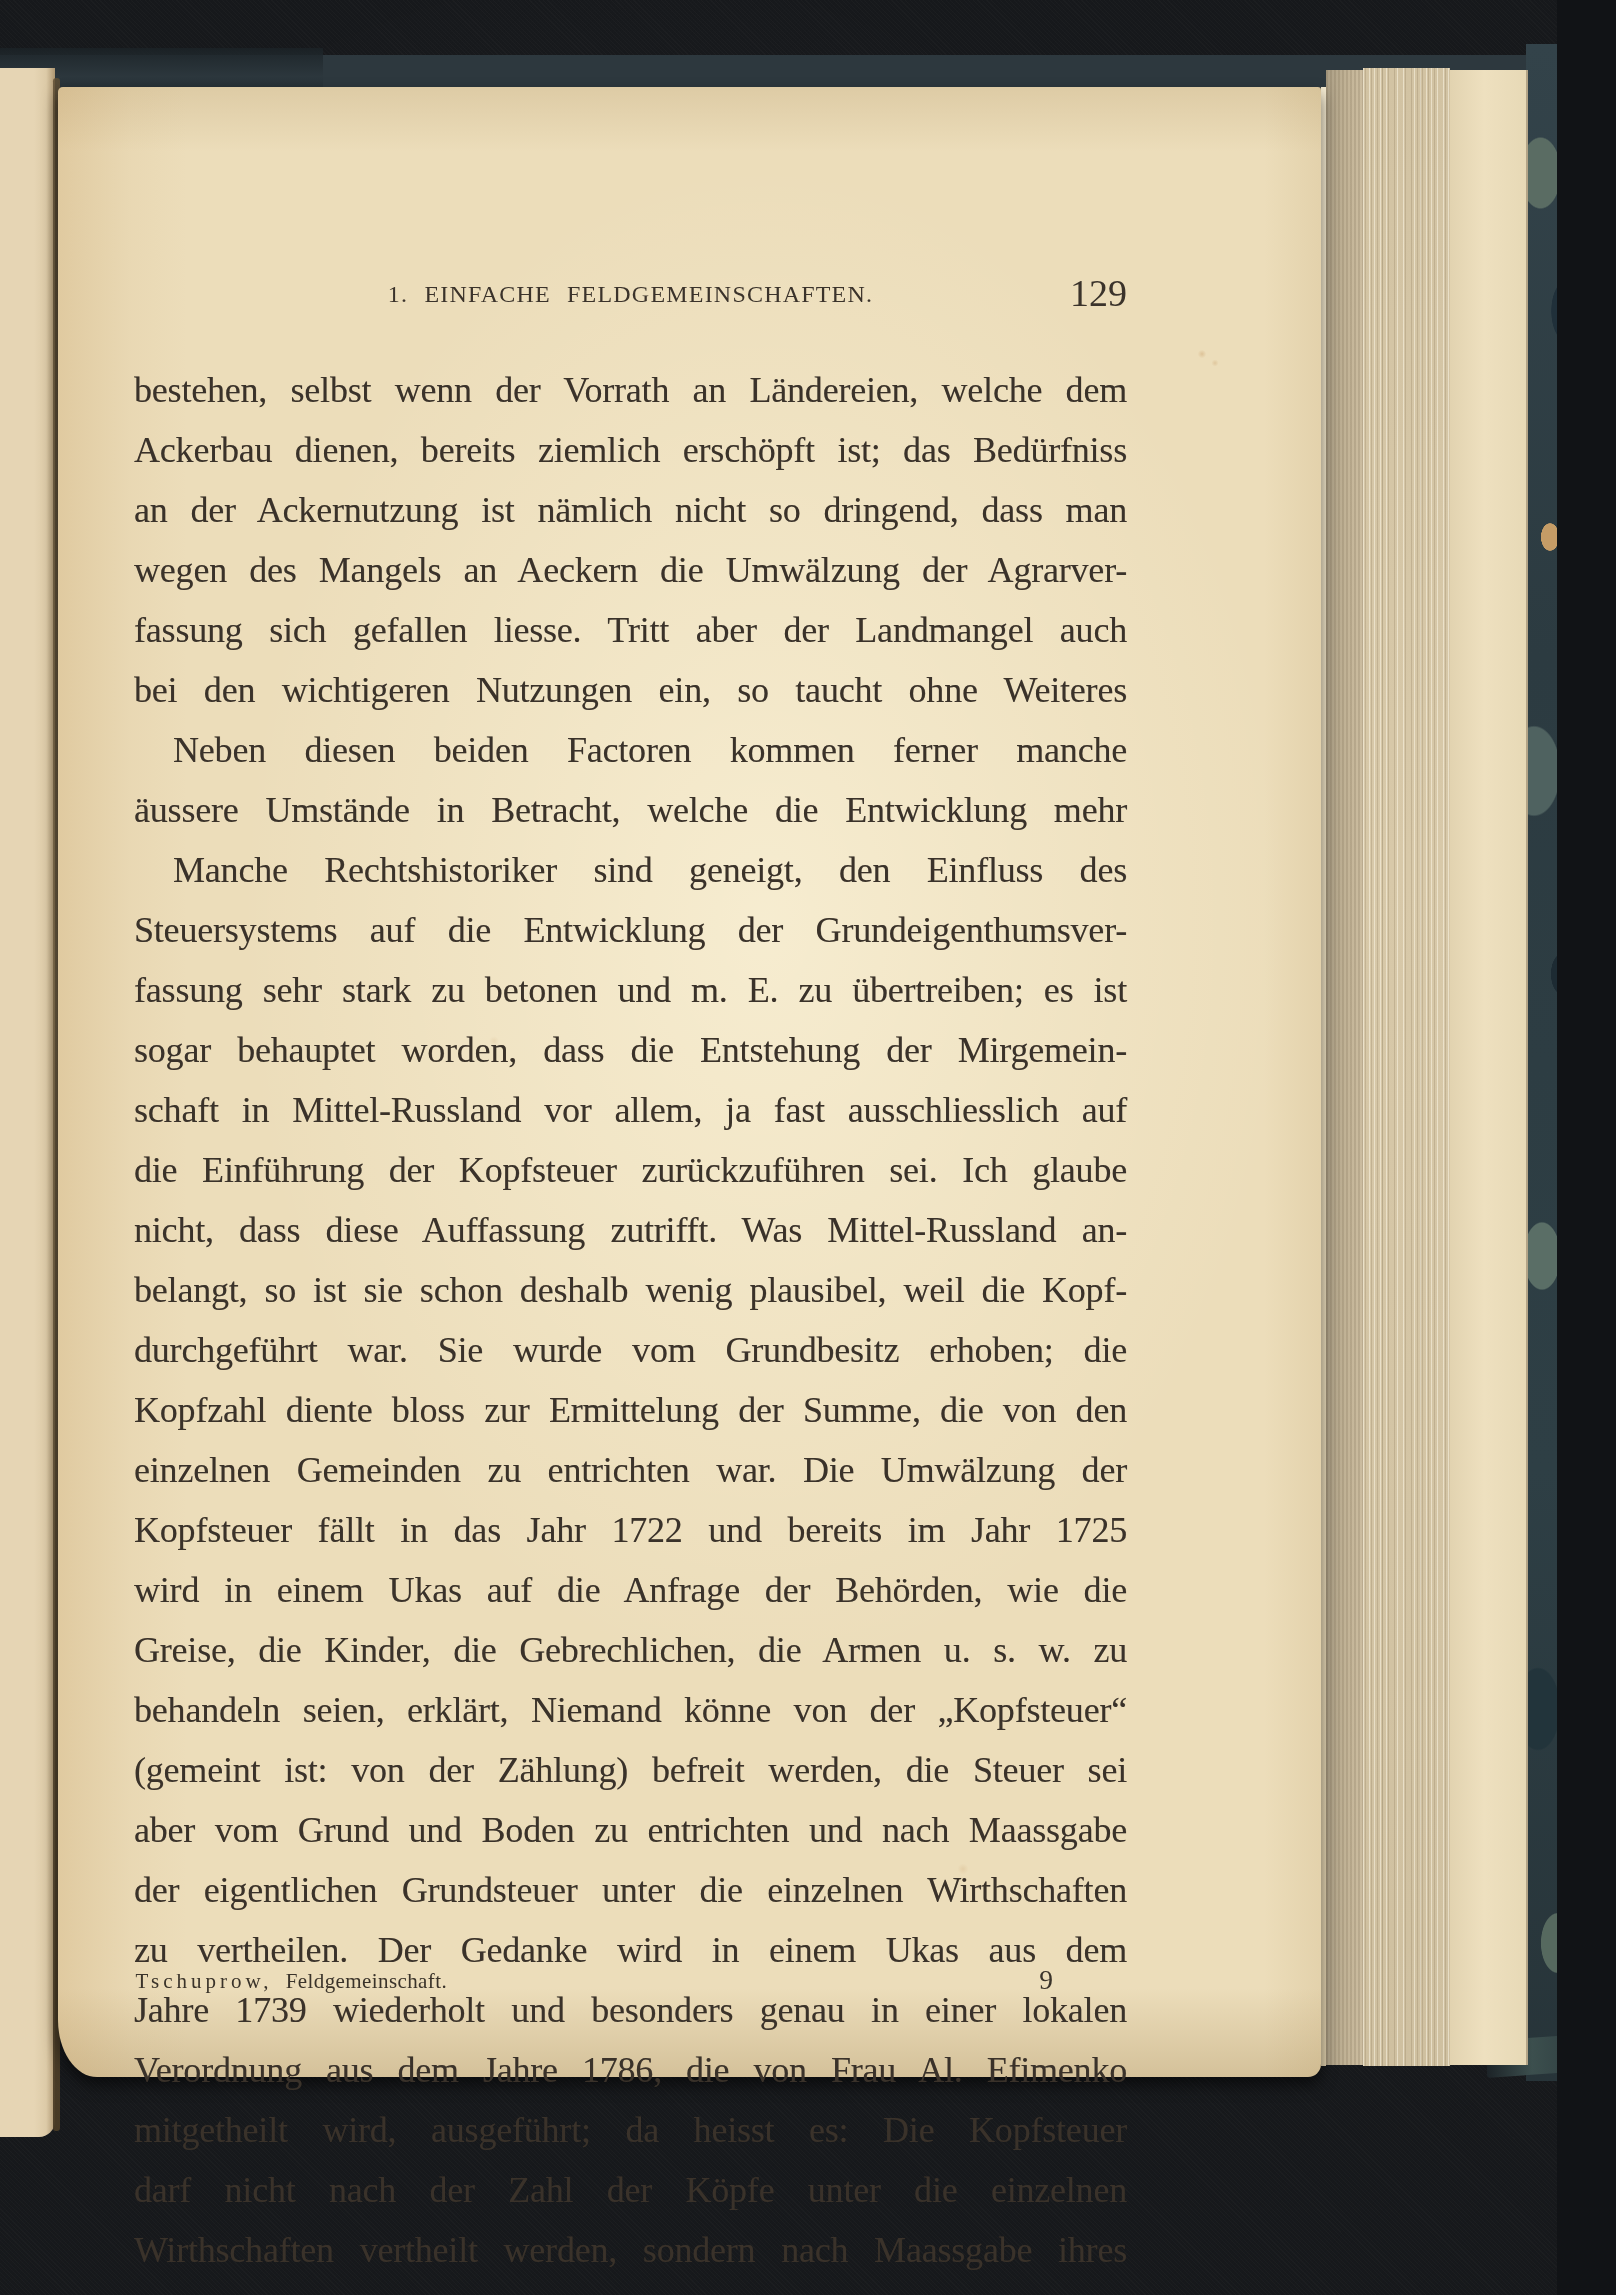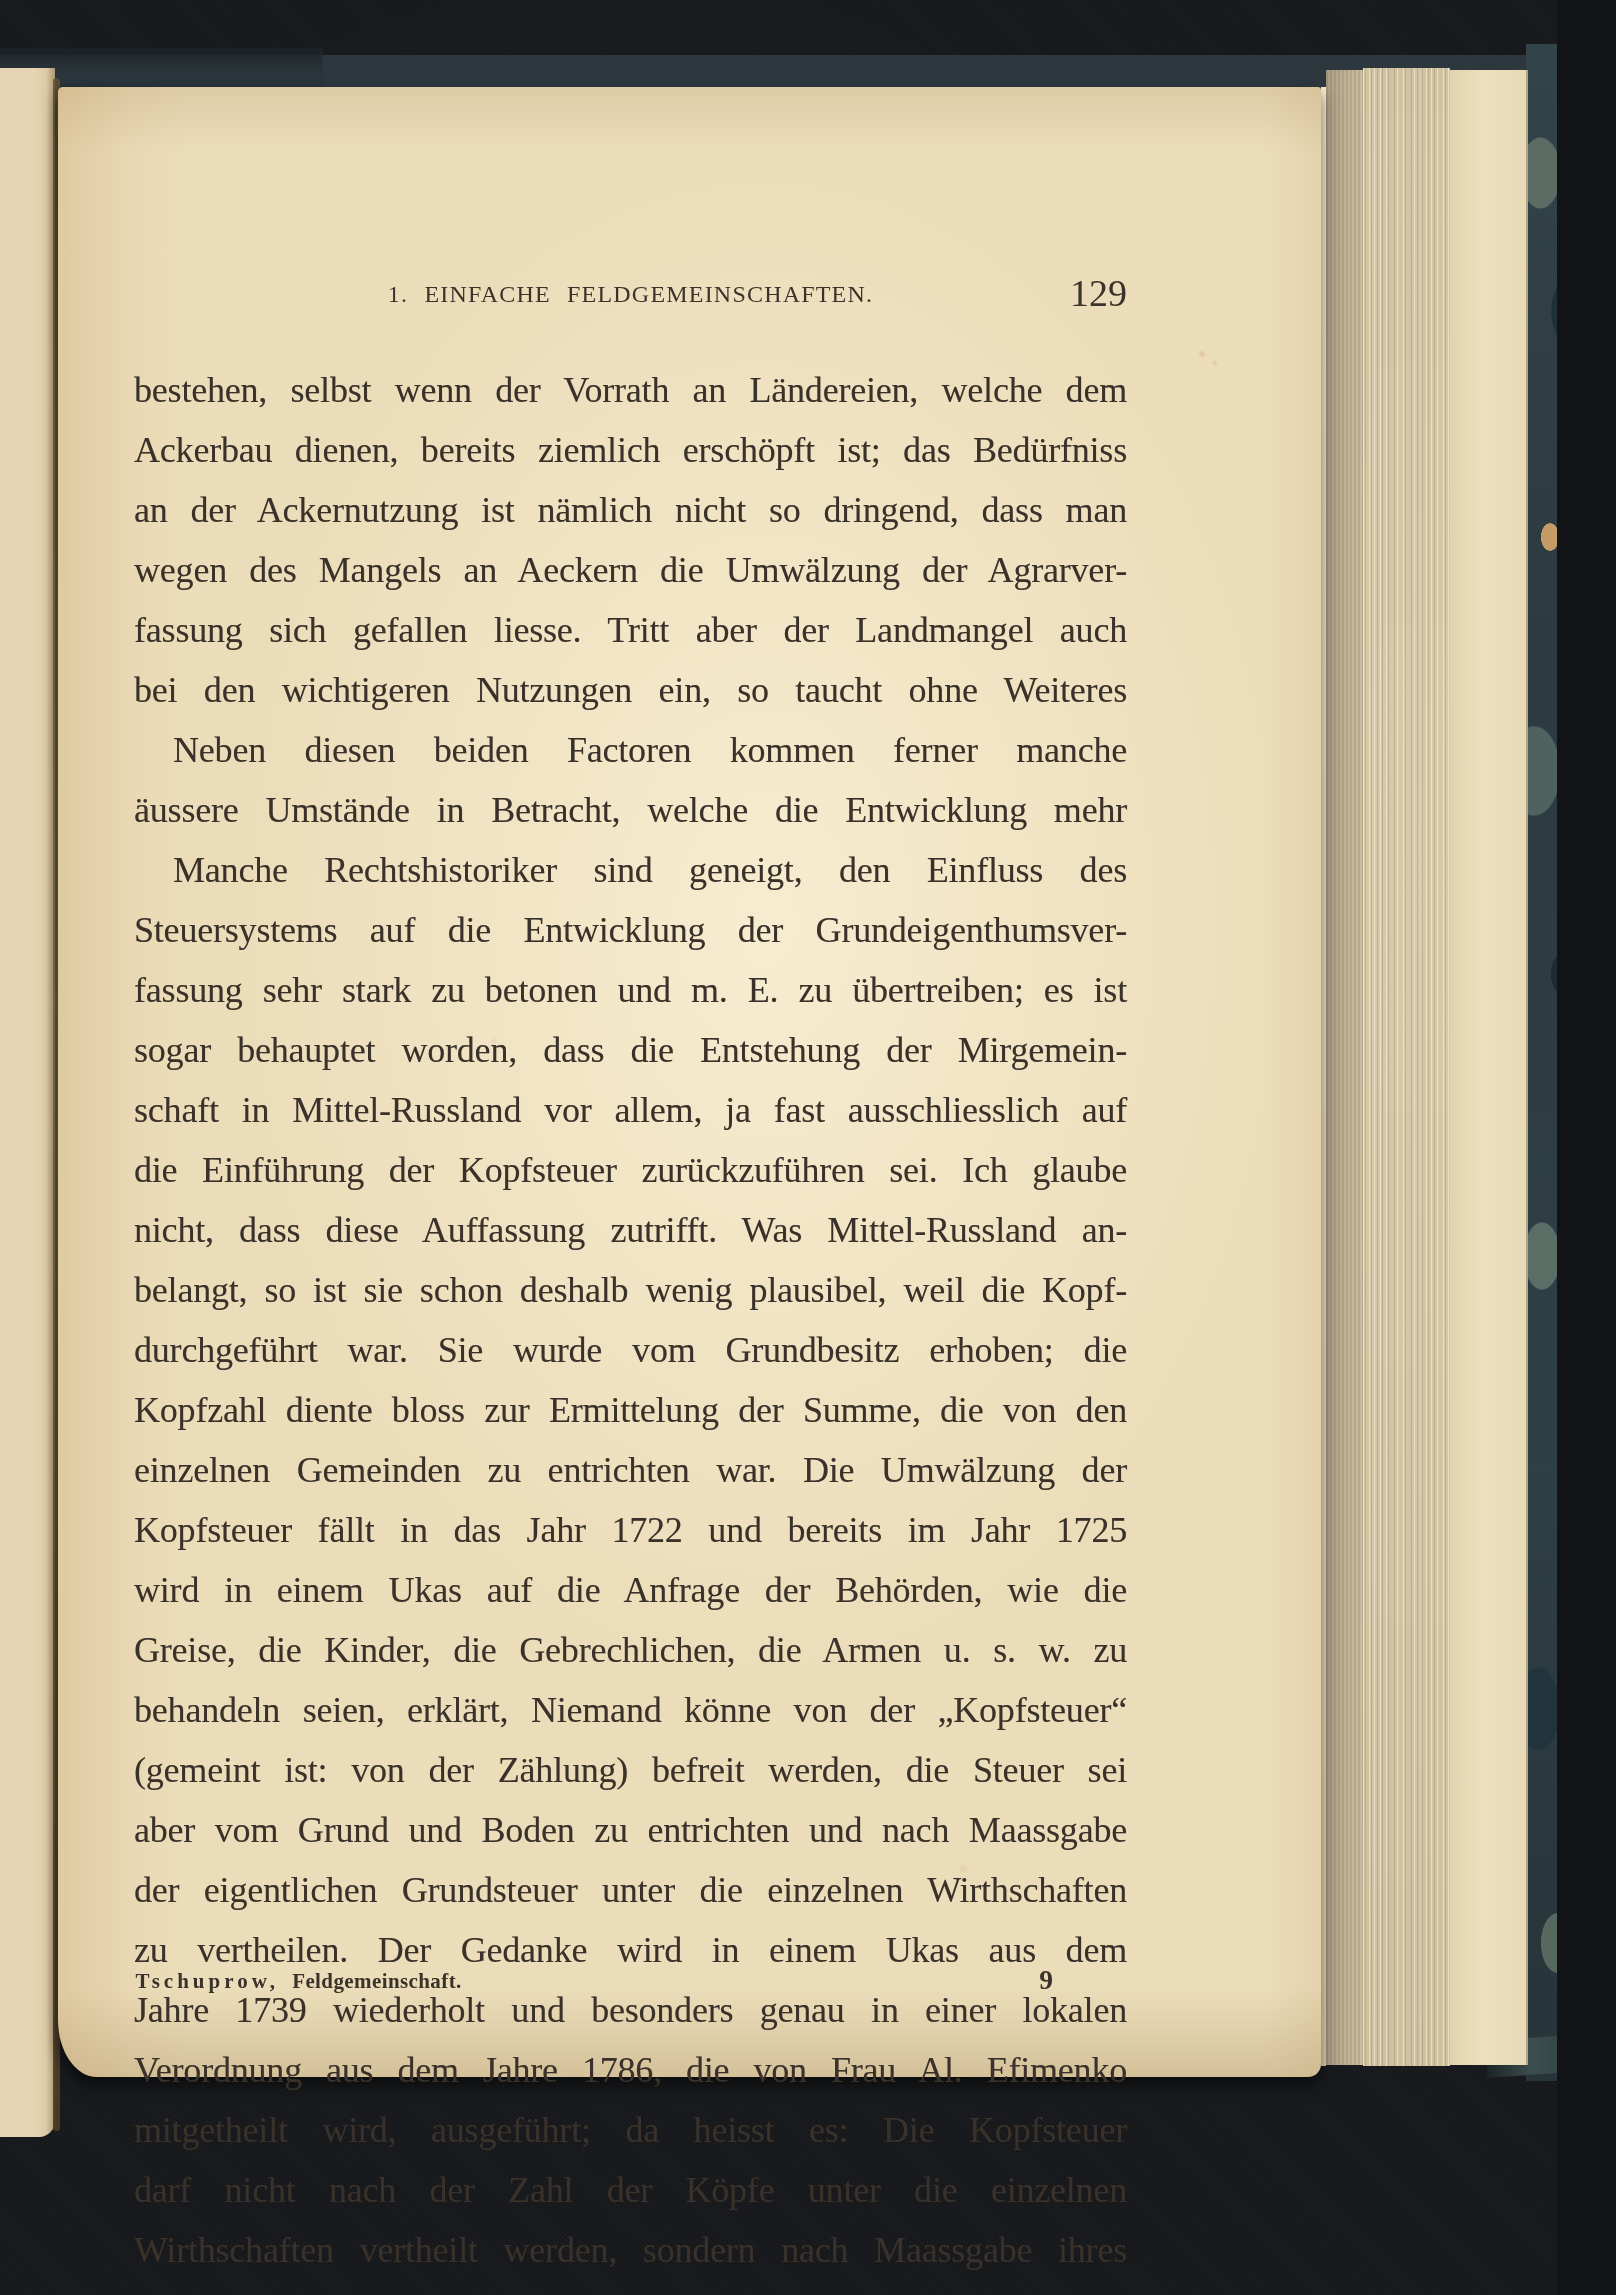--- a/index.html
+++ b/index.html
@@ -132,21 +132,21 @@
     font-size:36px;line-height:44px;letter-spacing:-0.2px;word-spacing:1.6px;
     color:#3a322a;
     text-shadow:0.2px 0.2px 0 rgba(58,48,38,0.35);
   }
   .line{display:block;text-align:justify;text-align-last:justify;height:44px;white-space:nowrap;margin-top:16px;}
   .line.short{text-align-last:left;}
   .line.indent{text-indent:39px;}
 
   .footer-row{
     position:absolute;left:134px;top:1969px;width:993px;height:36px;
-    color:#3a332a;font-size:21px;font-weight:bold;
+    color:#3a332a;font-size:21px;
   }
   .footer-sig{position:absolute;left:1.6px;top:0;white-space:nowrap;}
   .sig-author{letter-spacing:4px;}
   .sig-work{margin-left:8px;letter-spacing:0.4px;}
   .sheet-number{position:absolute;right:74px;top:-4.8px;font-size:27.5px;}
 </style>
 </head>
 <body>
 
 <div class="stage">

